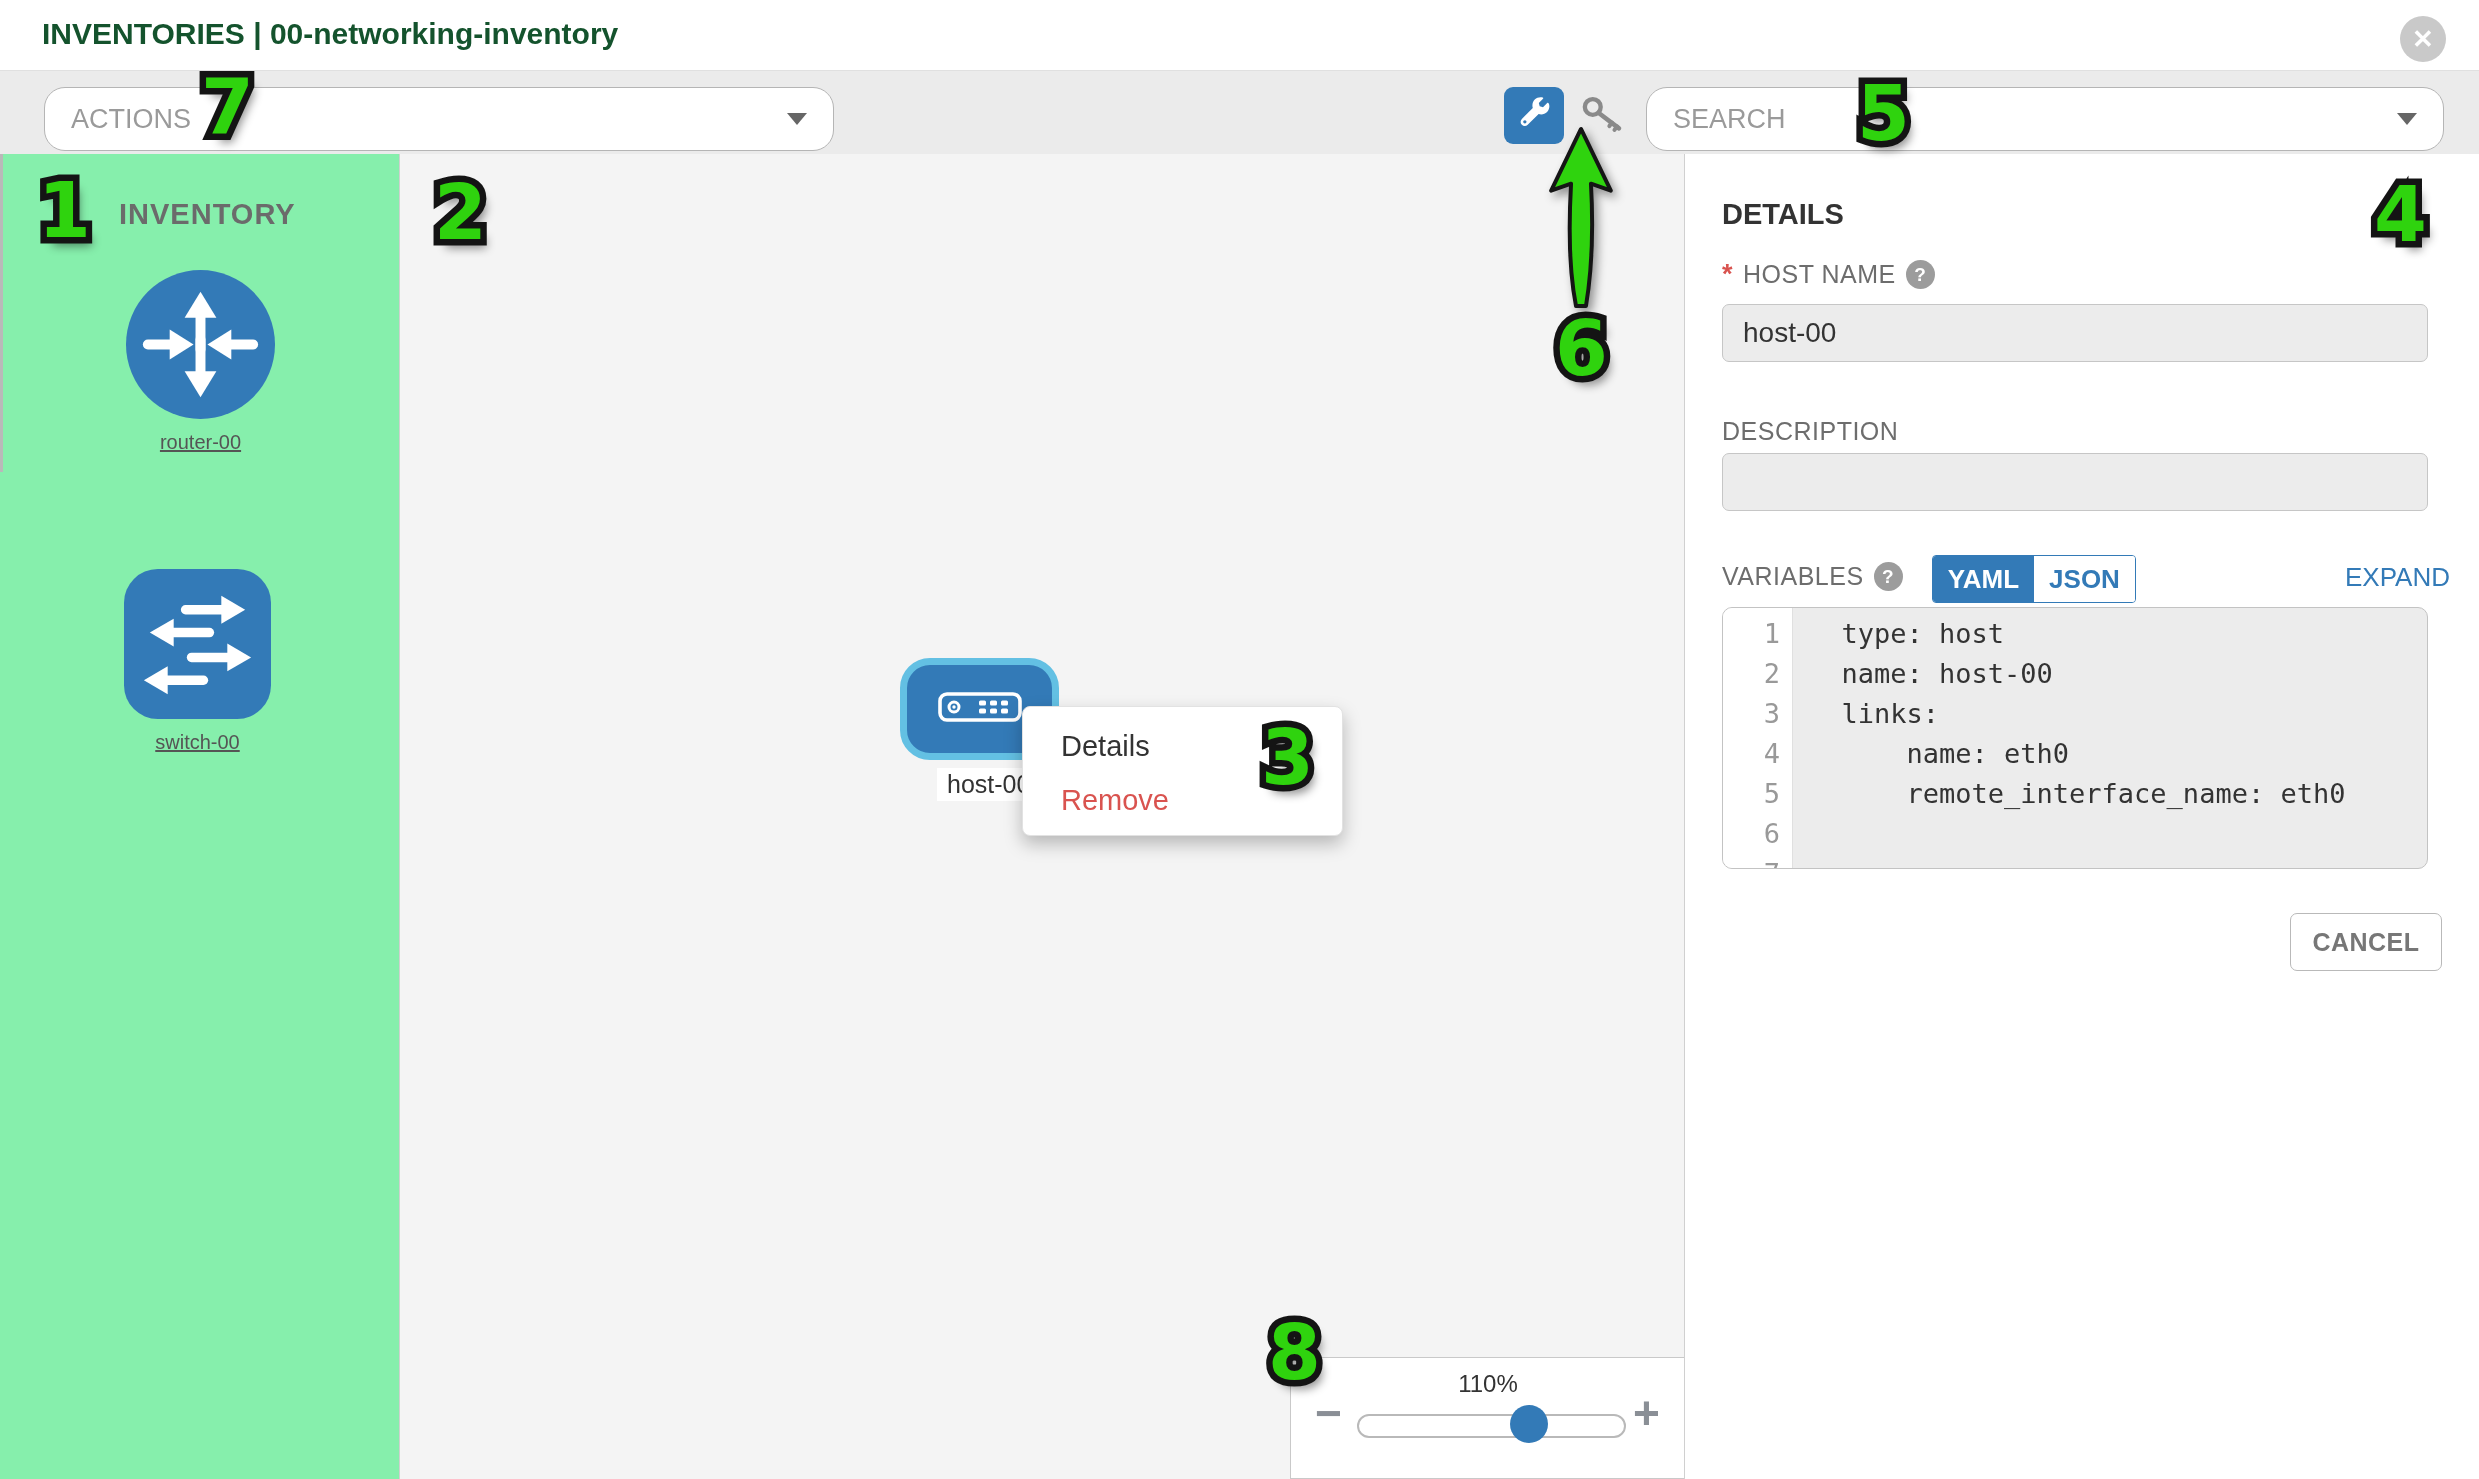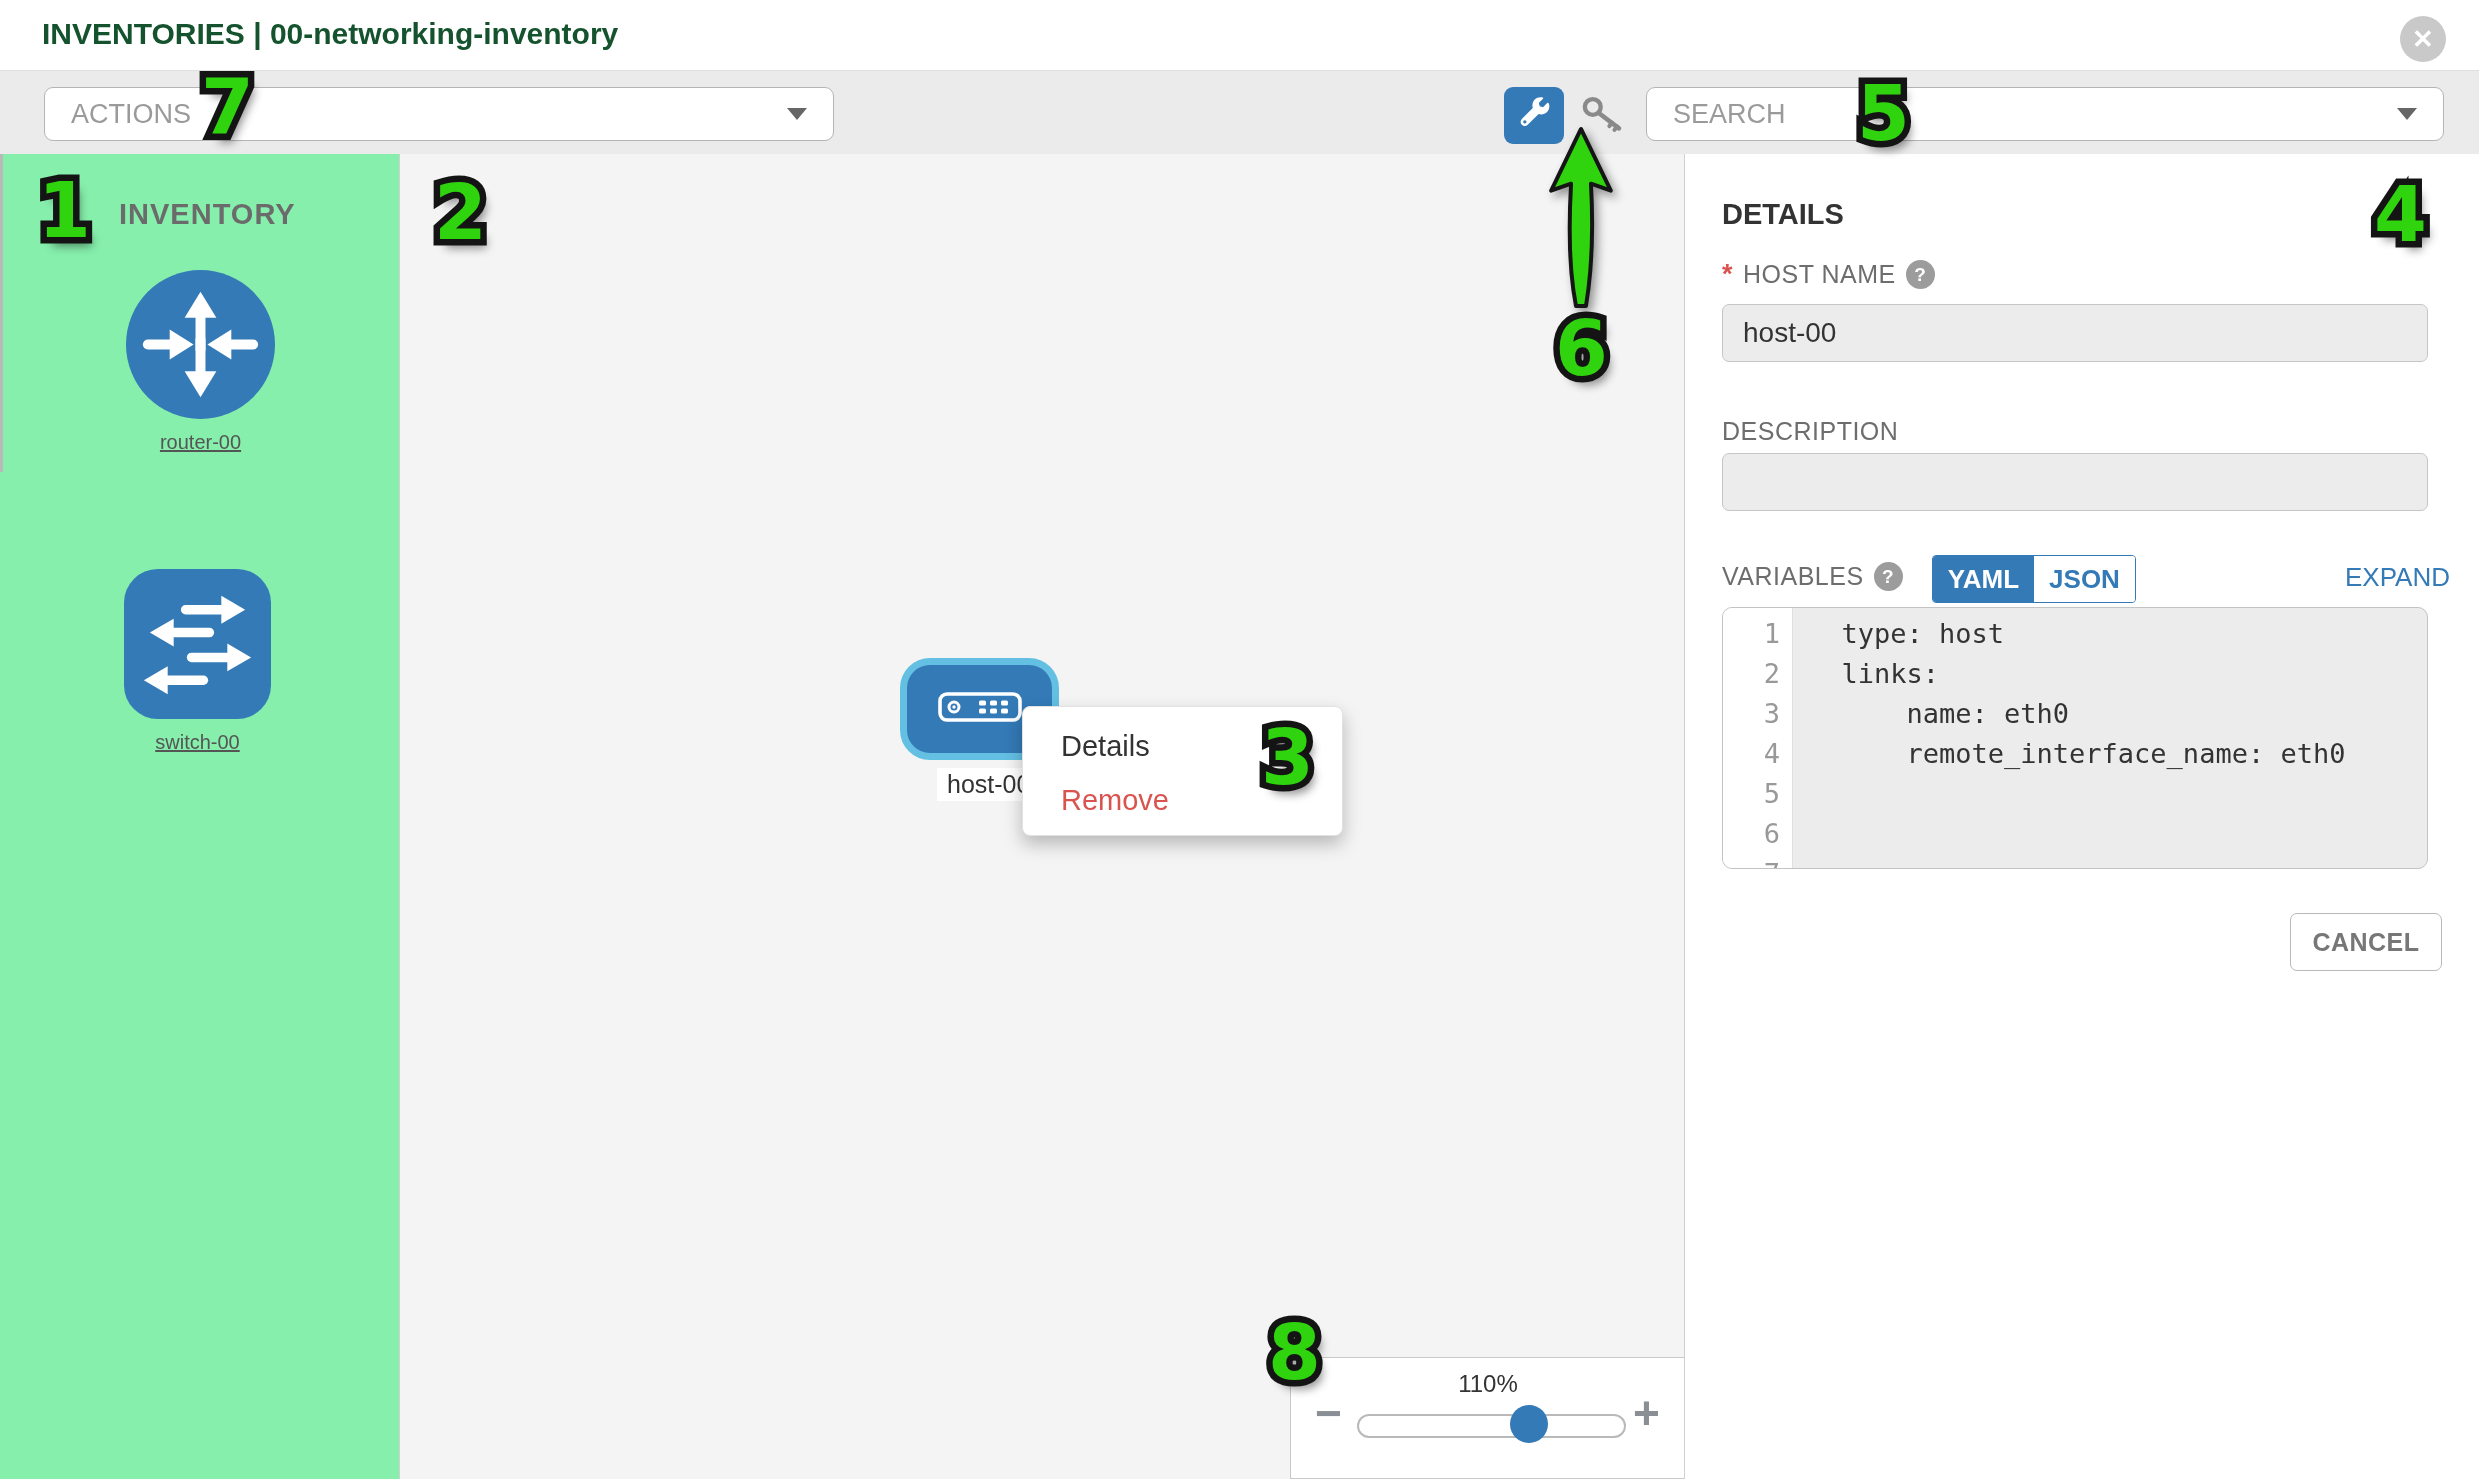--- a/index.html
+++ b/index.html
@@ -10,22 +10,22 @@
   .topbar{position:absolute;left:0;top:0;width:2480px;height:70px;background:#fff;
           border-bottom:1px solid #e0e0e0;}
   .page-title{position:absolute;left:42px;top:17px;font-size:30px;font-weight:bold;color:#14532d;}
   .close-btn{position:absolute;left:2400px;top:16px;width:46px;height:46px;border-radius:50%;
              background:#c9c9c9;color:#fff;font-size:26px;font-weight:bold;
              display:flex;align-items:center;justify-content:center;cursor:pointer;}
 
   
   .toolbar{position:absolute;left:0;top:71px;width:2480px;height:84px;background:#ebebeb;
            border-bottom:1px solid #c3c3c3;}
-  .combo{position:absolute;top:16px;height:54px;background:#fff;border:1px solid #b5b5b5;
-         border-radius:9px;display:flex;align-items:center;box-sizing:border-box;
+  .combo{position:absolute;top:16px;height:64px;background:#fff;border:1px solid #b5b5b5;
+         border-radius:21px;display:flex;align-items:center;box-sizing:border-box;
          font-size:27px;color:#9a9a9a;padding:0 26px;cursor:pointer;}
   .combo .caret{position:absolute;right:26px;width:0;height:0;border-left:10px solid transparent;
                 border-right:10px solid transparent;border-top:12px solid #666;}
   .actions-combo{left:44px;width:790px;}
   .search-combo{left:1646px;width:798px;}
   .wrench-btn{position:absolute;left:1504px;top:16px;width:60px;height:57px;background:#337ab7;
               border-radius:9px;display:flex;align-items:center;justify-content:center;cursor:pointer;}
   .key-btn{position:absolute;left:1580px;top:22px;width:46px;height:46px;display:flex;
            align-items:center;justify-content:center;cursor:pointer;}
 
@@ -252,20 +252,21 @@
         <div>1</div>
         <div>2</div>
         <div>3</div>
         <div>4</div>
         <div>5</div>
         <div>6</div>
         <div>7</div>
       </div>
       <div class="codearea">
         <div>  type: host</div>
+        <div>  name: host-00</div>
         <div>  links:</div>
         <div>      name: eth0</div>
         <div>      remote_interface_name: eth0</div>
       </div>
     </div>
 
     <div class="cancel-btn">CANCEL</div>
   </div>
 
   <div class="ann" style="left:38px;top:173px;">

